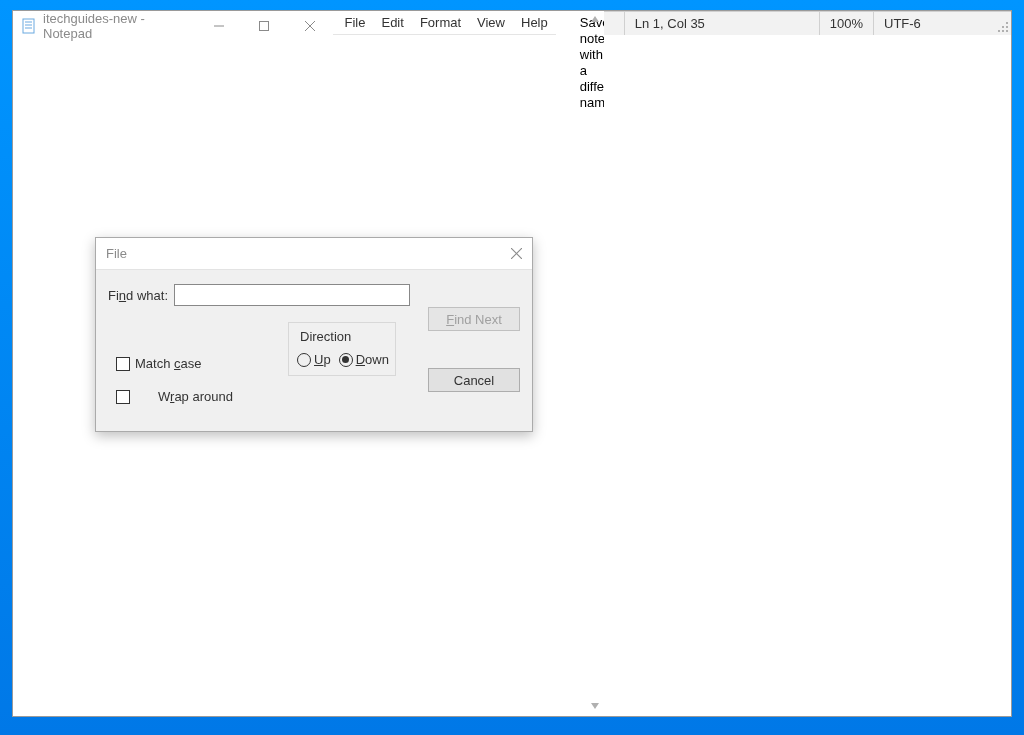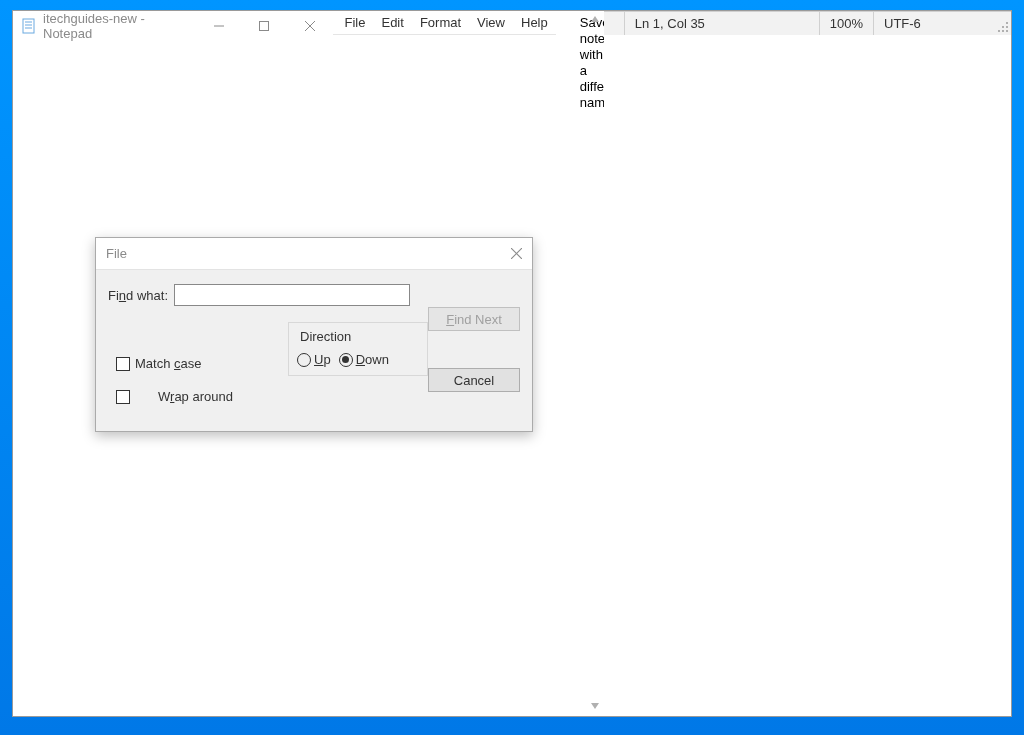--- a/index.html
+++ b/index.html
@@ -185,21 +185,21 @@
       display: flex;
       flex-direction: column;
       gap: 12px;
     }
     .direction-group {
       position: absolute;
       left: 192px;
       top: 52px;
       border: 1px solid #d8d8d8;
       padding: 18px 8px 8px 8px;
-      width: 140px;
+      width: 108px;
     }
     .direction-group .legend {
       position: relative;
       top: -12px;
       background: #f0f0f0;
       display: inline-block;
       padding: 0 3px;
       font-size: 13px;
       color: #333;
     }

